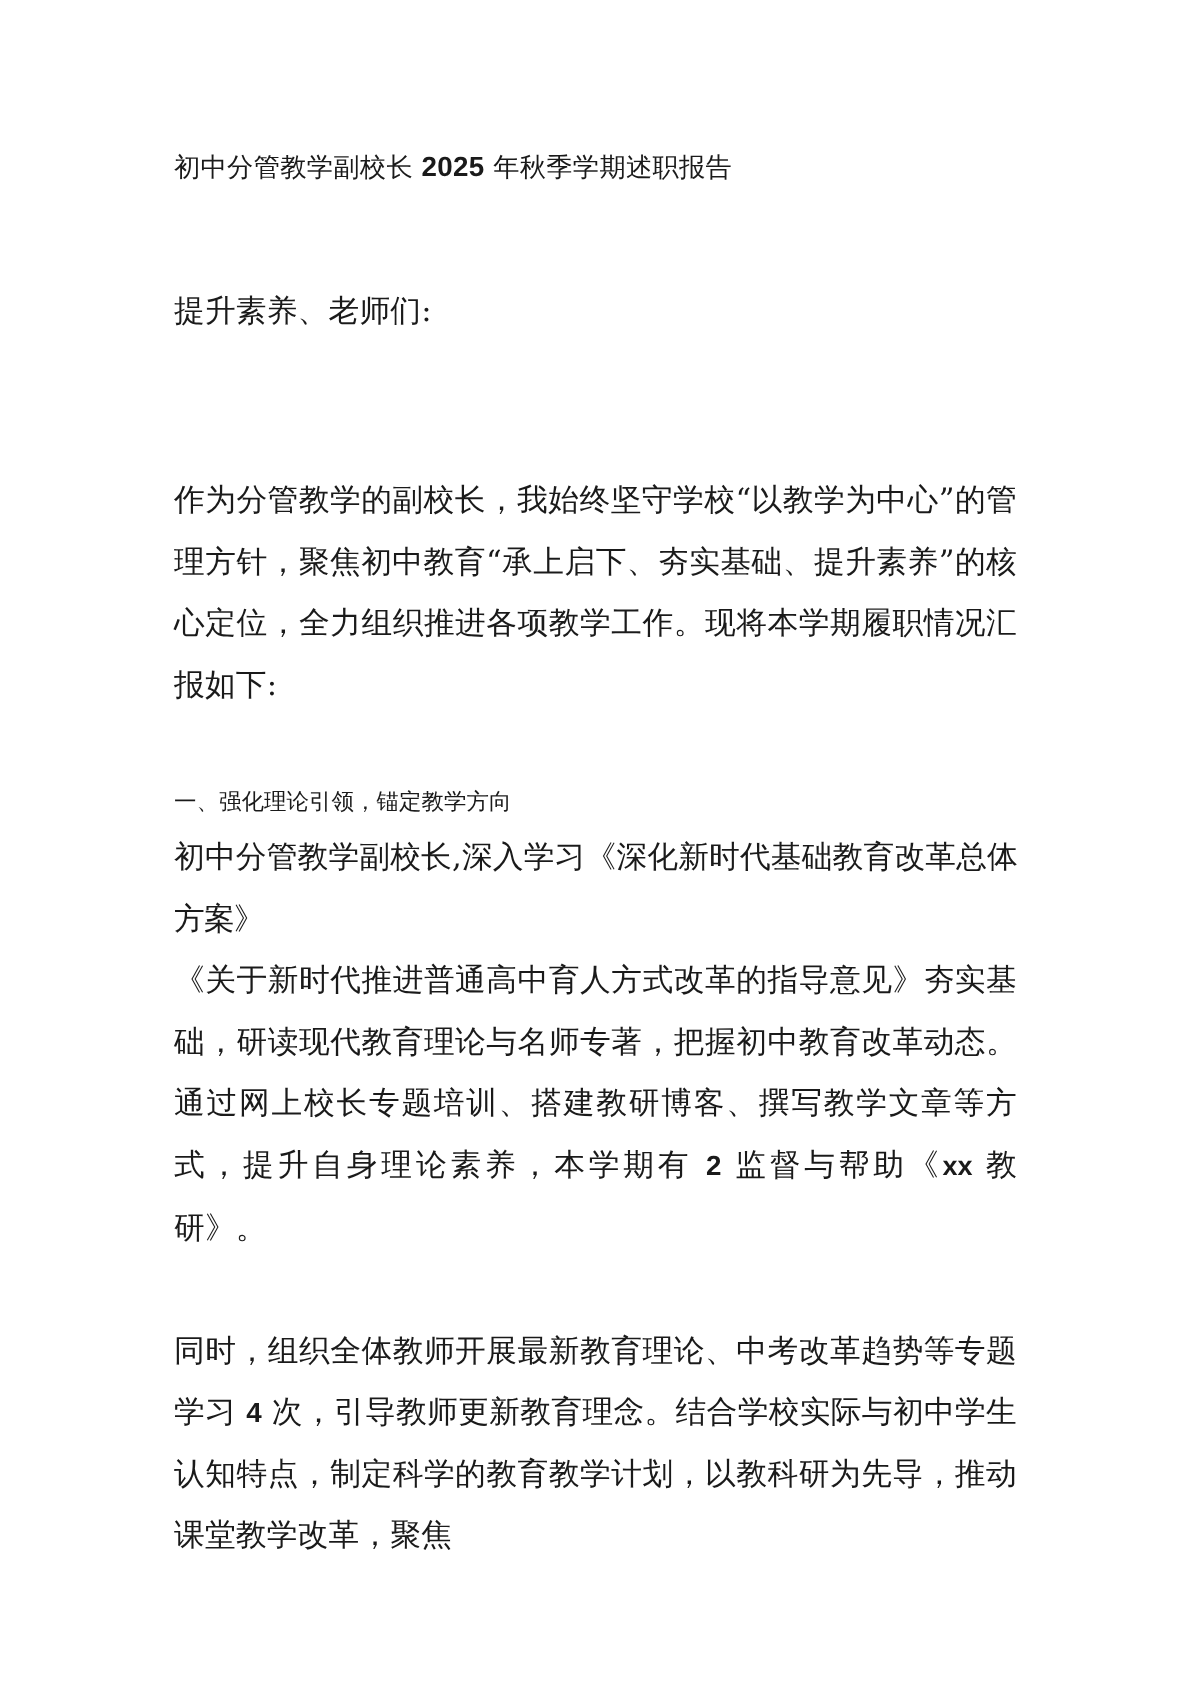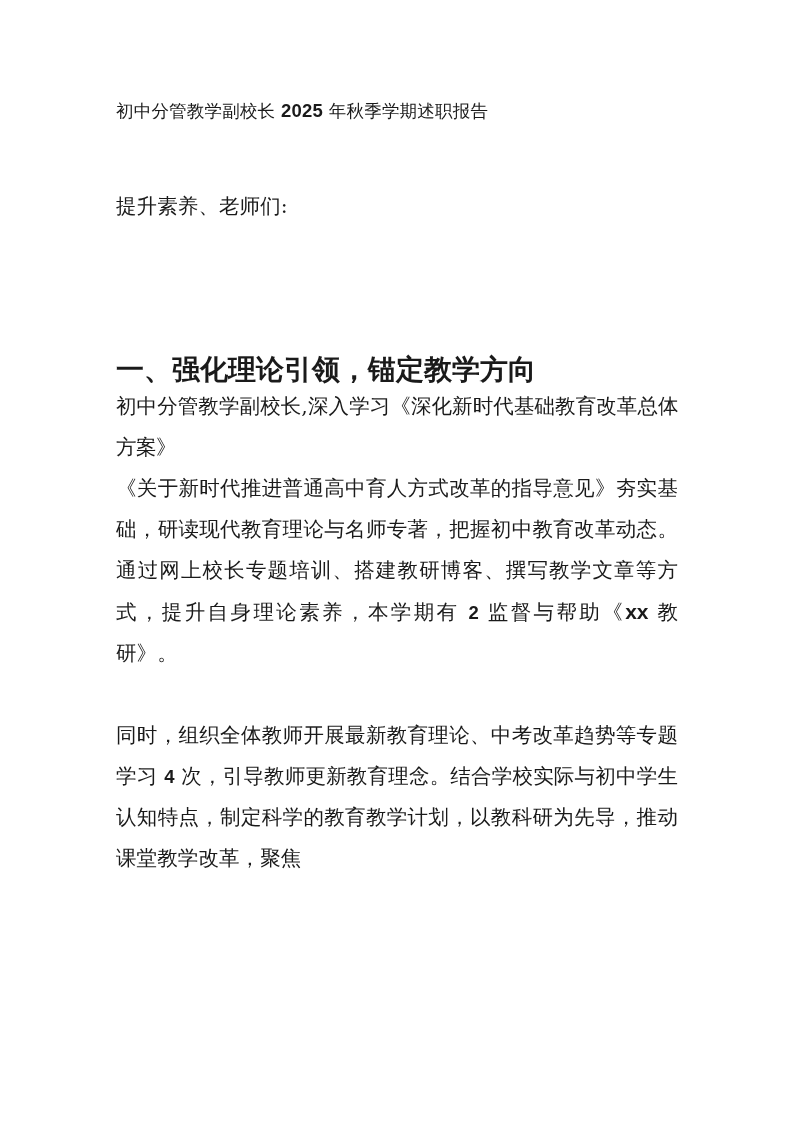--- a/index.html
+++ b/index.html
@@ -56,37 +56,37 @@
   
   .gap-60  { height: 60px; }
   .gap-44  { height: 44px; }
   .gap-41  { height: 41px; }
 
   
   .salutation { white-space: nowrap; }
 
   
   .section-heading {
-    font-size: 28px;
+    font-size: 15px;
     line-height: 33px;
-    font-weight: 700;
+    font-weight: 400;
     margin: 0;
     white-space: nowrap;
   }
 
   
   .para.condensed {
     letter-spacing: -0.55px;
   }
 
   
   .lat {
     font-family: "Liberation Sans", "DejaVu Sans", sans-serif;
     font-weight: 700;
-    font-size: 21px;
+    font-size: 18px;
     letter-spacing: 0;
   }
   .lat-num {
     font-family: "Liberation Sans", "DejaVu Sans", sans-serif;
     font-weight: 700;
     font-size: 18.5px;
   }
 </style>
 </head>
 <body style="background: rgb(255, 255, 255); color: rgb(26, 26, 26);">
@@ -98,20 +98,21 @@
 
     <div class="gap-60"></div>
 
     <p class="para salutation">提升素养、老师们:</p>
 
     <div class="gap-44"></div>
 
 
     <div class="gap-41"></div>
 
+    <p class="para">作为分管教学的副校长，我始终坚守学校“以教学为中心”的管理方针，聚焦初中教育“承上启下、夯实基础、提升素养”的核心定位，全力组织推进各项教学工作。现将本学期履职情况汇报如下:</p>
 
     <div class="gap-41"></div>
 
     <p class="section-heading">一、强化理论引领，锚定教学方向</p>
 
     <p class="para condensed">初中分管教学副校长,深入学习《深化新时代基础教育改革总体方案》</p>
 
     <p class="para"><span>《关于新时代推进普通高中育人方式改革的指导意见》夯实基础，研读现代教育理论与名师专著，把握初中教育改革动态。通过网上校长专题培训、搭建教研博客、撰写教学文章等方式，提升自身理论素养，本学期有 </span><span class="lat-num">2</span><span> 监督与帮助《</span><span class="lat">xx</span><span> 教研》。</span></p>
 
     <div class="gap-41"></div>

